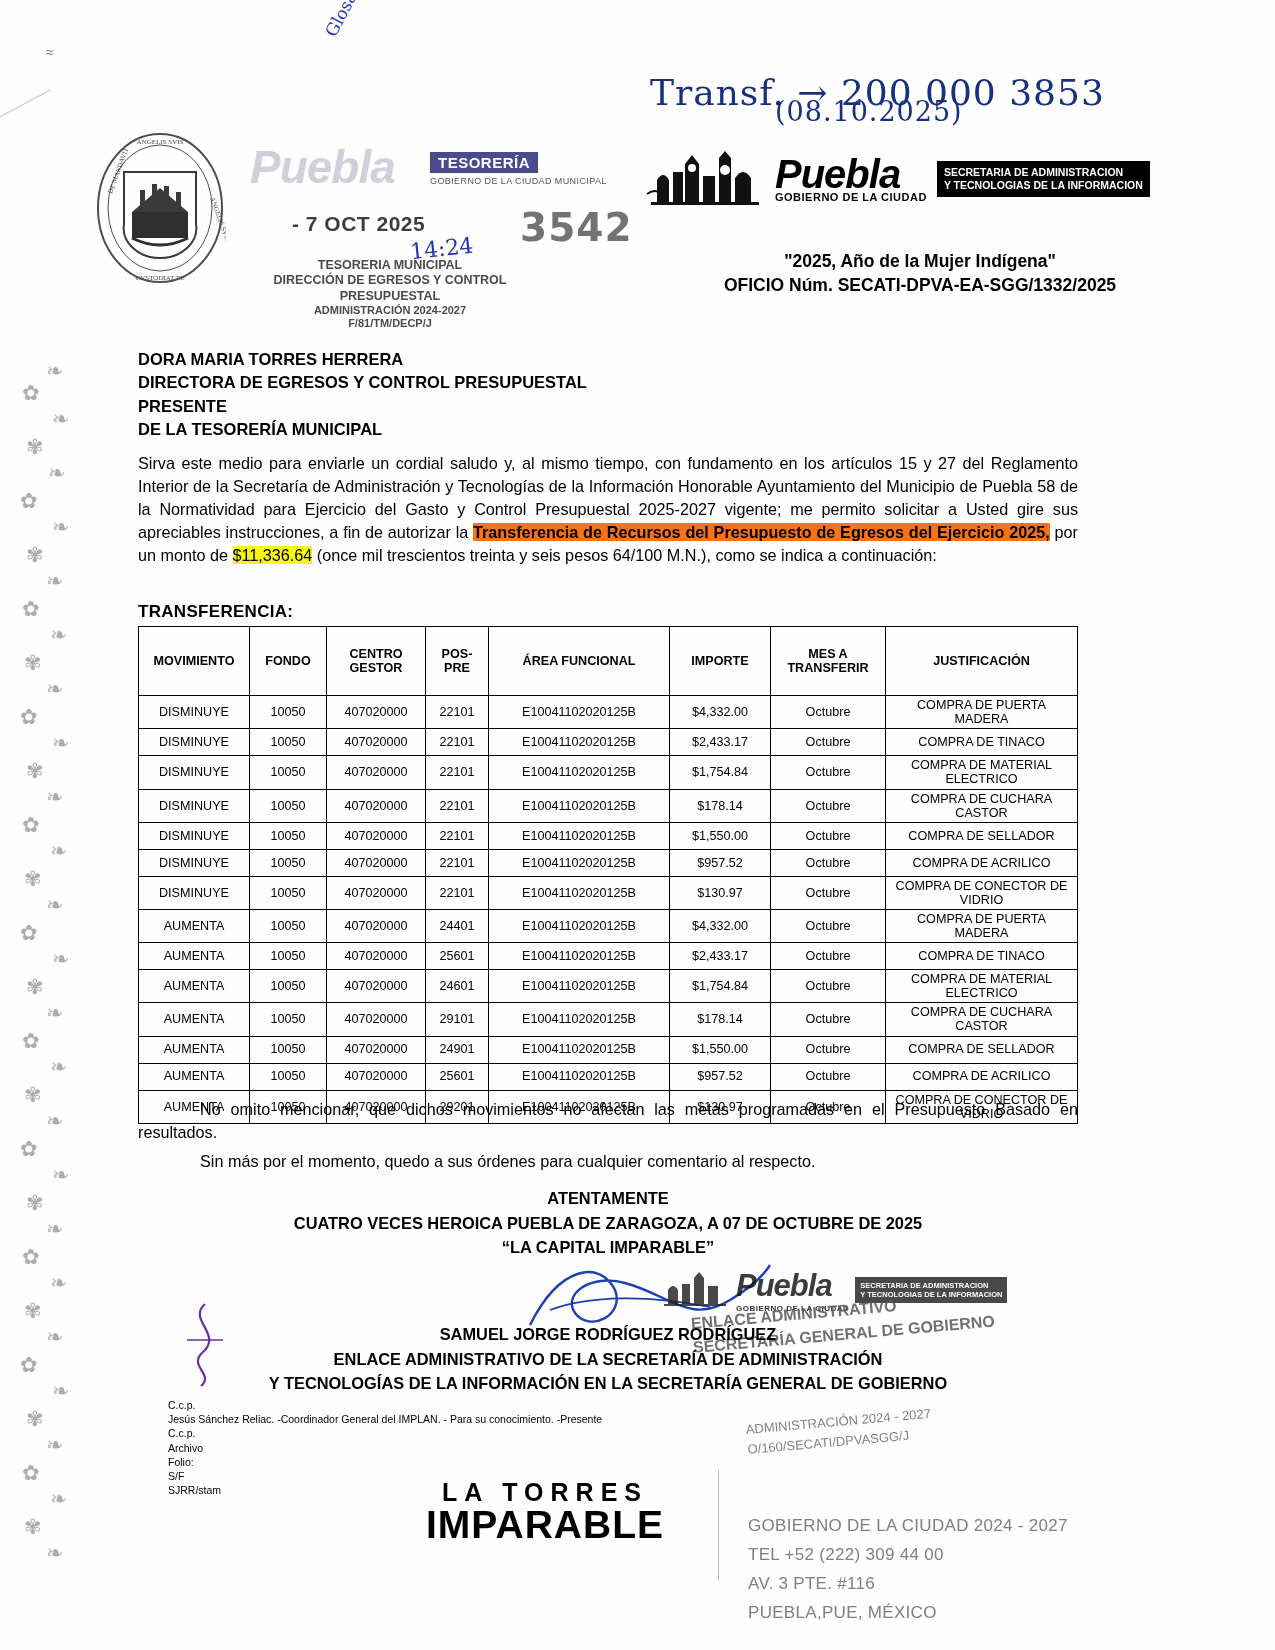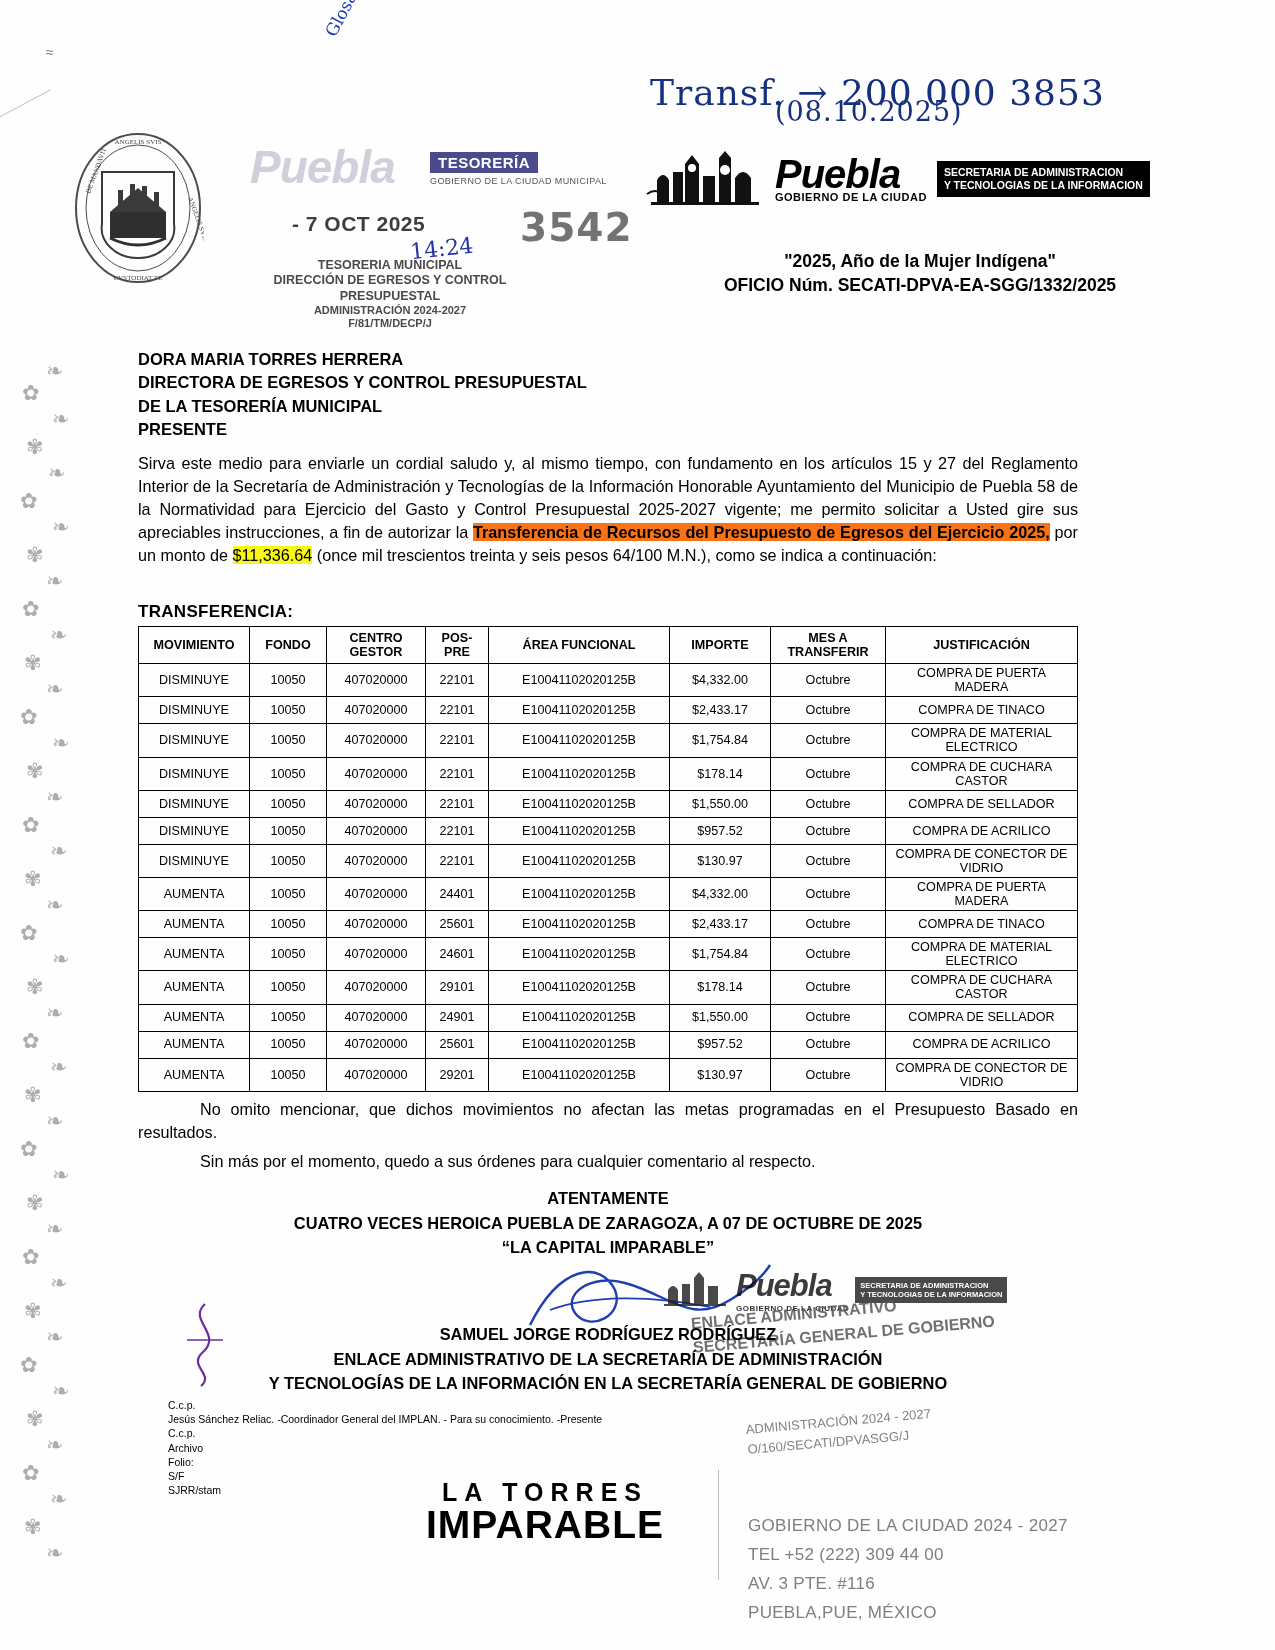--- a/index.html
+++ b/index.html
@@ -49,21 +49,21 @@
     top: 100px;
     width: 60px;
     height: 60px;
     border-top: 1px solid #bbb;
     transform: rotate(-28deg);
   }
 
   
   .seal {
     position: absolute;
-    left: 72px;
+    left: 94px;
     top: 128px;
     width: 132px;
     height: 160px;
   }
   .seal svg { display: block; }
   .stamp-ghost {
     position: absolute;
     left: 250px;
     top: 140px;
     font-size: 46px;
@@ -245,21 +245,21 @@
   }
   table.tx th, table.tx td {
     border: 1px solid #000;
     text-align: center;
     padding: 2px 3px;
     line-height: 1.12;
   }
   table.tx th {
     font-weight: 700;
     font-size: 12.6px;
-    padding: 4px 2px;
+    padding: 20px 2px;
   }
   table.tx td { height: 22px; }
   .col-mov { width: 106px; }
   .col-fondo { width: 72px; }
   .col-cg { width: 94px; }
   .col-pp { width: 58px; }
   .col-af { width: 176px; }
   .col-imp { width: 96px; }
   .col-mes { width: 110px; }
   .col-just { width: auto; }
@@ -524,22 +524,22 @@
   </div>
 
   <div class="slogan-wrap">
     <div>"2025, Año de la Mujer Indígena"</div>
     <div>OFICIO Núm. SECATI-DPVA-EA-SGG/1332/2025</div>
   </div>
 
   <div class="addr">
     <div>DORA MARIA TORRES HERRERA</div>
     <div>DIRECTORA DE EGRESOS Y CONTROL PRESUPUESTAL</div>
+    <div>PRESENTE</div>
     <div>DE LA TESORERÍA MUNICIPAL</div>
-    <div>PRESENTE</div>
   </div>
 
   <div class="para" id="p1"><span>Sirva este medio para enviarle un cordial saludo y, al mismo tiempo, con fundamento en los artículos 15 y 27 del Reglamento Interior de la Secretaría de Administración y Tecnologías de la Información Honorable Ayuntamiento del Municipio de Puebla 58 de la Normatividad para Ejercicio del Gasto y Control Presupuestal 2025-2027 vigente; me permito solicitar a Usted gire sus apreciables instrucciones, a fin de autorizar la </span><span class="hl">Transferencia de Recursos del Presupuesto de Egresos del Ejercicio 2025,</span><span> por un monto de </span><span class="hl-amt">$11,336.64</span><span> (once mil trescientos treinta y seis pesos 64/100 M.N.), como se indica a continuación:</span></div>
 
   <div class="label-transf">TRANSFERENCIA:</div>
 
   <table class="tx">
     <thead>
       <tr>
         <th class="col-mov">MOVIMIENTO</th>

